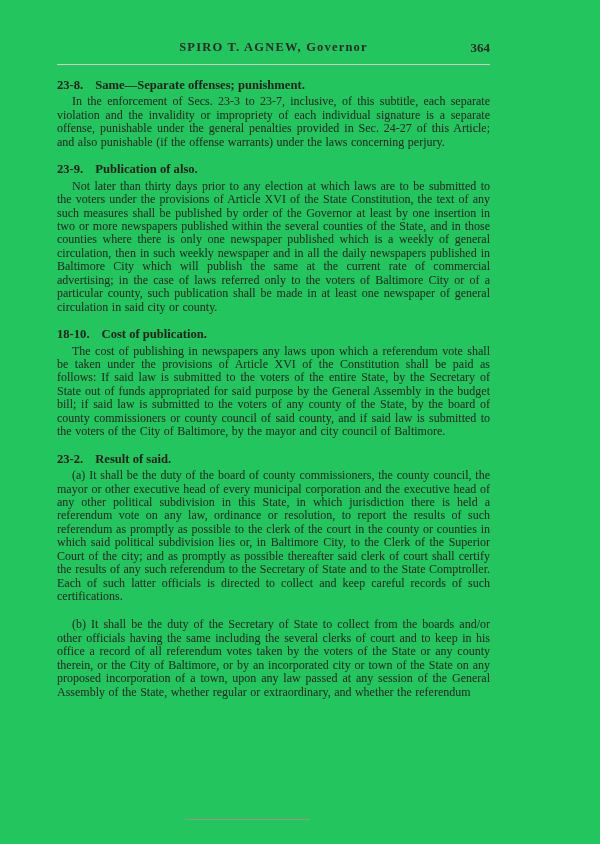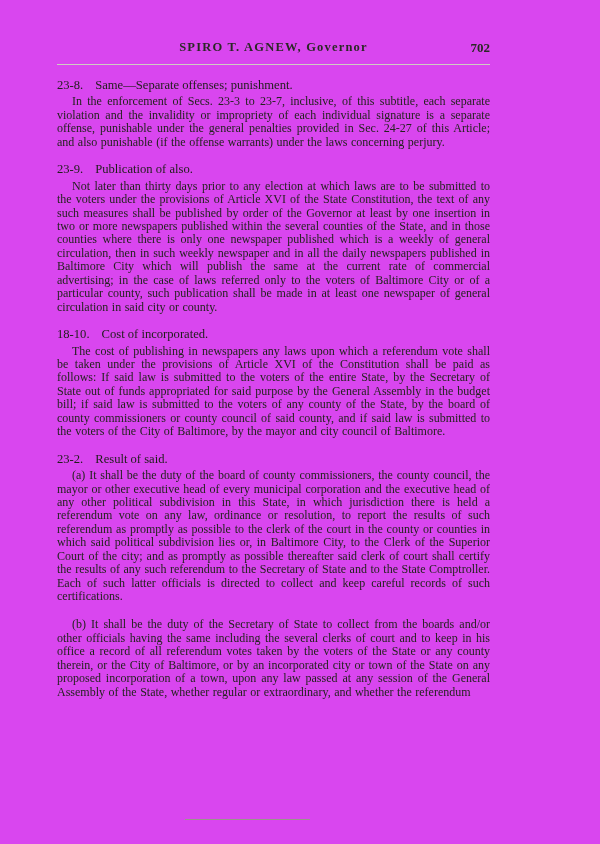--- a/index.html
+++ b/index.html
@@ -5,21 +5,21 @@
   html, body {
     margin: 0;
     padding: 0;
     background: #e9e7e1;
   }
   .page {
     position: relative;
     width: 600px;
     height: 844px;
     margin: 0 auto;
-    background: #d946ef;
+    background: #22c55e;
     box-sizing: border-box;
     padding: 40px 110px 0 57px;
     font-family: "Liberation Serif", "DejaVu Serif", serif;
     color: #24231f;
     overflow: hidden;
   }
   .running-head {
     position: relative;
     height: 18px;
     margin-bottom: 6px;
@@ -41,21 +41,21 @@
     right: 0;
     top: 0;
     font-size: 13px;
     font-weight: 700;
     color: #2a2925;
   }
   .section {
     margin-top: 13px;
   }
   .section-heading {
-    font-weight: 400;
+    font-weight: 700;
     font-size: 12.6px;
     line-height: 1.15;
     color: #1f1e1a;
     margin-bottom: 3px;
   }
   .section-heading .sec-num {
     display: inline-block;
     margin-right: 12px;
   }
   .para {
@@ -78,40 +78,40 @@
     background: #9a968a;
   }
 </style>
 </head>
 <body>
 
 <div class="page">
 
   <div class="running-head">
     <span class="head-title">SPIRO T. AGNEW, Governor</span>
-    <span class="head-page">702</span>
+    <span class="head-page">364</span>
   </div>
 
   <div class="section">
     <div class="section-heading">
       <span class="sec-num">23-8.</span><span>Same—Separate offenses; punishment.</span>
     </div>
     <p class="para">In the enforcement of Secs. 23-3 to 23-7, inclusive, of this subtitle, each separate violation and the invalidity or impropriety of each individual signature is a separate offense, punishable under the general penalties provided in Sec. 24-27 of this Article; and also punishable (if the offense warrants) under the laws concerning perjury.</p>
   </div>
 
   <div class="section">
     <div class="section-heading">
       <span class="sec-num">23-9.</span><span>Publication of also.</span>
     </div>
     <p class="para">Not later than thirty days prior to any election at which laws are to be submitted to the voters under the provisions of Article XVI of the State Constitution, the text of any such measures shall be published by order of the Governor at least by one insertion in two or more newspapers published within the several counties of the State, and in those counties where there is only one newspaper published which is a weekly of general circulation, then in such weekly newspaper and in all the daily newspapers published in Baltimore City which will publish the same at the current rate of commercial advertising; in the case of laws referred only to the voters of Baltimore City or of a particular county, such publication shall be made in at least one newspaper of general circulation in said city or county.</p>
   </div>
 
   <div class="section">
     <div class="section-heading">
-      <span class="sec-num">18-10.</span><span>Cost of incorporated.</span>
+      <span class="sec-num">18-10.</span><span>Cost of publication.</span>
     </div>
     <p class="para">The cost of publishing in newspapers any laws upon which a referendum vote shall be taken under the provisions of Article XVI of the Constitution shall be paid as follows: If said law is submitted to the voters of the entire State, by the Secretary of State out of funds appropriated for said purpose by the General Assembly in the budget bill; if said law is submitted to the voters of any county of the State, by the board of county commissioners or county council of said county, and if said law is submitted to the voters of the City of Baltimore, by the mayor and city council of Baltimore.</p>
   </div>
 
   <div class="section">
     <div class="section-heading">
       <span class="sec-num">23-2.</span><span>Result of said.</span>
     </div>
     <p class="para">(a)   It shall be the duty of the board of county commissioners, the county council, the mayor or other executive head of every municipal corporation and the executive head of any other political subdivision in this State, in which jurisdiction there is held a referendum vote on any law, ordinance or resolution, to report the results of such referendum as promptly as possible to the clerk of the court in the county or counties in which said political subdivision lies or, in Baltimore City, to the Clerk of the Superior Court of the city; and as promptly as possible thereafter said clerk of court shall certify the results of any such referendum to the Secretary of State and to the State Comptroller.  Each of such latter officials is directed to collect and keep careful records of such certifications.</p>
     <p class="para">(b)   It shall be the duty of the Secretary of State to collect from the boards and/or other officials having the same including the several clerks of court and to keep in his office a record of all referendum votes taken by the voters of the State or any county therein, or the City of Baltimore, or by an incorporated city or town of the State on any proposed incorporation of a town, upon any law passed at any session of the General Assembly of the State, whether regular or extraordinary, and whether the referendum</p>

